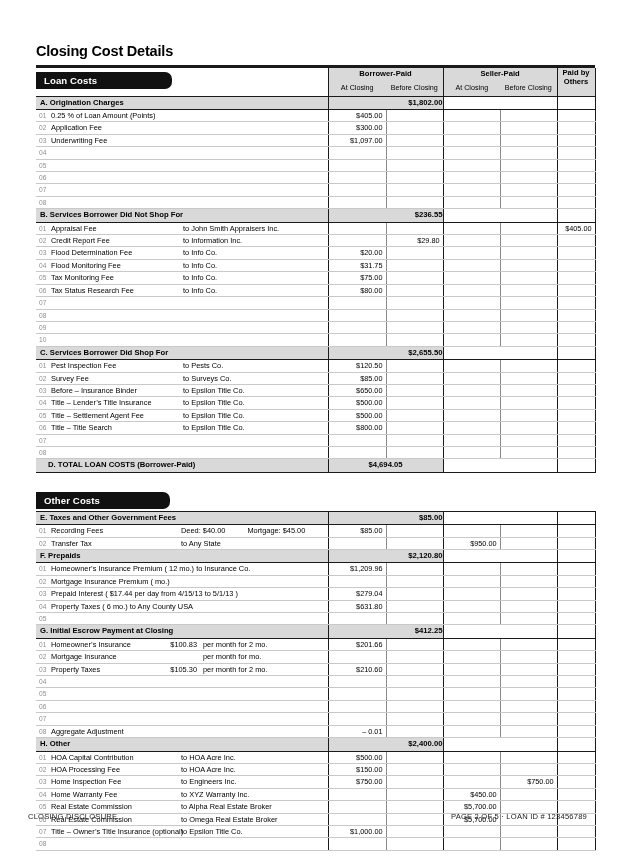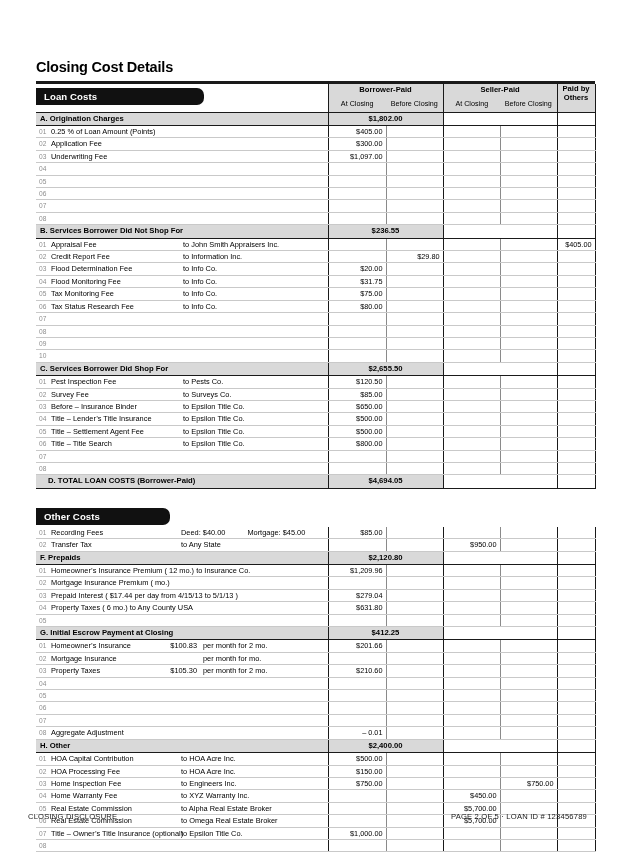--- a/index.html
+++ b/index.html
@@ -2,21 +2,21 @@
 <html><head>
 <meta charset="utf-8">
 <style>
   html,body{margin:0;padding:0;}
   body{
     width:630px;height:863px;background:#ffffff;
     font-family:"Liberation Sans", sans-serif;
     -webkit-font-smoothing:antialiased;
   }
   .page{position:relative;width:630px;height:863px;box-sizing:border-box;padding:0;}
-  .inner{position:absolute;left:36px;top:16px;width:559px;}
+  .inner{position:absolute;left:36px;top:0;width:559px;}
 
   .doc-title{
     font-size:14.5px;font-weight:bold;letter-spacing:-0.2px;
     margin-top:43px;margin-bottom:6px;color:#000;
   }
 
   
   table.cc{border-collapse:collapse;table-layout:fixed;width:559px;font-size:7.4px;color:#000;}
   table.cc td{padding:0;vertical-align:middle;height:11.4px;line-height:11.4px;overflow:hidden;white-space:nowrap;}
 
@@ -50,29 +50,29 @@
   }
   .hdr-left{background:#fff;position:relative;height:28px;}
 
   .tab{
     position:absolute;left:0;top:4px;
     background:#111;color:#fff;font-size:9.6px;font-weight:bold;
     height:17px;line-height:17px;padding:0 0 0 8px;
     border-radius:0 7px 7px 0;letter-spacing:0.1px;
     box-sizing:border-box;
   }
-  .tab.loan{width:168px;}
+  .tab.loan{width:136px;}
   .tab.other{width:134px;}
   .tabwrap{position:relative;height:23px;width:559px;}
 
   
   tr.sec td{background:#d9d9d9;font-weight:bold;font-size:7.7px;height:12.4px;line-height:12.4px;
             border-top:1.2px solid #1a1a1a;border-bottom:0.8px solid #1a1a1a;}
   tr.sec td.lbl{padding-left:4px;}
-  tr.sec td.tot{text-align:center;font-size:7.7px;}
+  tr.sec td.tot{text-align:right;font-size:7.7px;}
   tr.sec td.blank{background:#fff;}
 
   tr.item td{border-bottom:0.7px solid #c9c9c9;}
   tr.item td.lbl{padding-left:3px;}
 
   tr.total td{background:#d9d9d9;font-weight:bold;font-size:7.7px;height:12.4px;line-height:12.4px;
               border-top:1.4px solid #1a1a1a;border-bottom:0.8px solid #1a1a1a;}
   tr.total td.lbl{padding-left:12px;}
   tr.total td.tot{text-align:center;}
   tr.total td.blank{background:#fff;}
@@ -395,20 +395,27 @@
     <table class="cc" id="other-costs-table">
       <colgroup>
         <col class="c-desc">
           <col class="c-bac">
           <col class="c-bbc">
           <col class="c-sac">
           <col class="c-sbc">
           <col class="c-po">
       </colgroup>
       <tbody id="other-body">
+          <tr class="sec">
+            <td class="lbl">E. Taxes and Other Government Fees</td>
+            <td class="tot vL vR" colspan="2">$85.00</td>
+            <td class="blank"></td>
+            <td class="blank vR"></td>
+            <td class="blank vR"></td>
+          </tr>
           <tr class="item">
             <td class="lbl"><span class="rownum">01</span><span class="desc" style="width:130px">Recording Fees</span><span class="sub2">Deed: $40.00</span><span class="sub2" style="padding-left:22px">Mortgage: $45.00</span></td>
             <td class="num vL">$85.00</td>
             <td class="num vl vR"></td>
             <td class="num"></td>
             <td class="num vl vR"></td>
             <td class="num vR"></td>
           </tr>
           <tr class="item">
             <td class="lbl"><span class="rownum">02</span><span class="desc" style="width:130px">Transfer Tax</span><span class="payee">to Any State</span></td>

